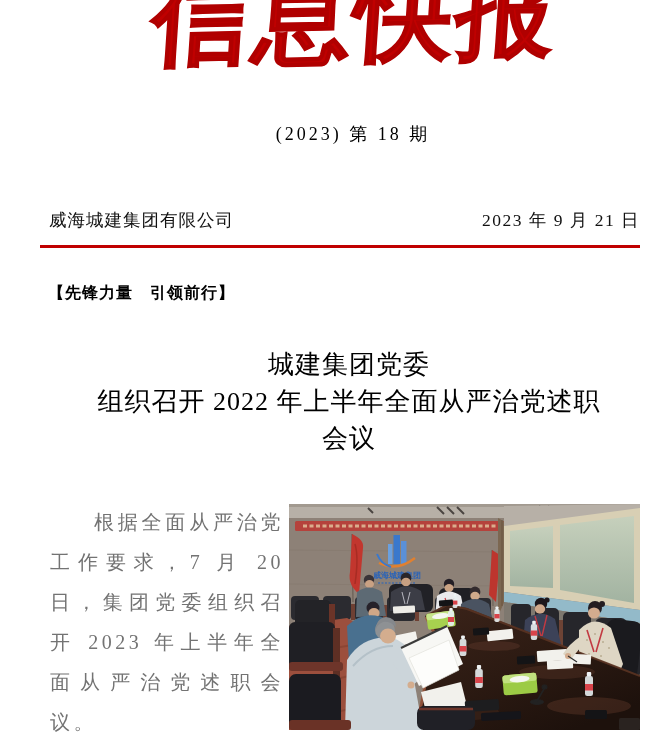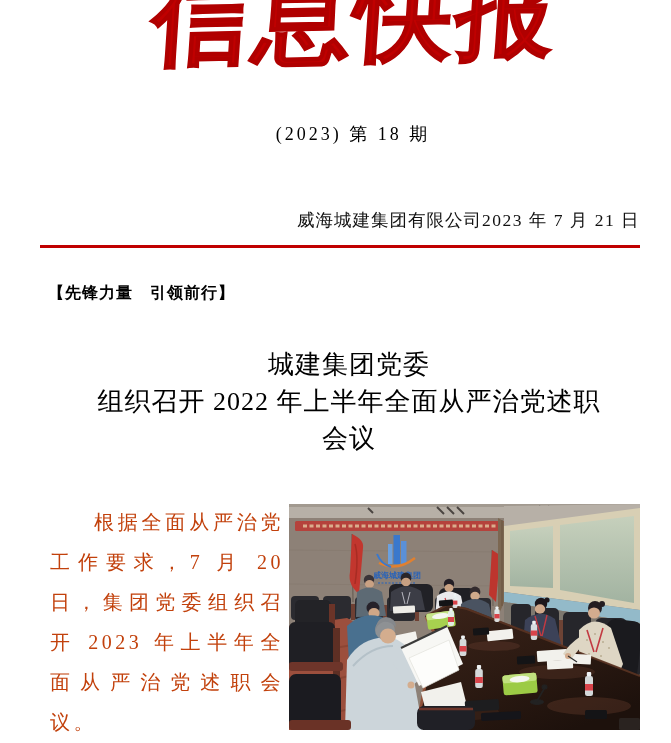--- a/index.html
+++ b/index.html
@@ -22,21 +22,21 @@
     -webkit-text-stroke: 1.5px #b00000;
     white-space: nowrap;
   }
   .issue {
     position: absolute; left: 40px; top: 122px; width: 600px;
     padding-left: 26px; box-sizing: border-box;
     text-align: center; font-size: 18px; letter-spacing: 3px; color: #000000;
   }
   .publine {
     position: absolute; left: 49px; top: 208px; width: 591px;
-    display: flex; justify-content: flex-end; align-items: baseline;
+    display: flex; justify-content: space-between; align-items: baseline;
     font-size: 17.5px; color: #111;
   }
   .publine .company { letter-spacing: 1px; }
   .publine .pubdate { letter-spacing: 1.5px; }
   .rule {
     position: absolute; left: 40px; top: 245px; width: 600px; height: 3px;
     background: #c00000;
   }
   .section-head {
     position: absolute; left: 48px; top: 283px;
@@ -45,42 +45,42 @@
   }
   .article-title {
     position: absolute; left: 40px; top: 346px; width: 600px;
     padding-left: 18px; box-sizing: border-box;
     text-align: center; font-weight: 400; font-size: 26px;
     line-height: 37px; color: #000; letter-spacing: 1px;
   }
   .article-body {
     position: absolute; left: 50px; top: 502px; width: 234px; margin: 0;
     font-size: 20px; line-height: 40px; letter-spacing: 3.5px;
-    text-align: justify; text-indent: 44px; color: #c2410c;
+    text-align: justify; text-indent: 44px; color: #737373;
   }
   .photo {
     position: absolute; left: 289px; top: 504px; width: 351px; height: 226px;
     margin: 0; overflow: hidden; background: #8d8177;
   }
   .photo svg { display: block; }
 </style>
 </head>
 <body>
 
 <div class="page">
 
   <div class="masthead">
     <span class="masthead-inner">信息快报</span>
   </div>
 
   <div class="issue">(2023) 第 18 期</div>
 
   <div class="publine">
     <span class="company">威海城建集团有限公司</span>
-    <span class="pubdate">2023 年 7 月 21 日</span>
+    <span class="pubdate">2023 年 9 月 21 日</span>
   </div>
 
   <div class="rule"></div>
 
   <div class="section-head">【先锋力量　引领前行】</div>
 
   <div class="article-title">
     <div>城建集团党委</div>
     <div>组织召开 2022 年上半年全面从严治党述职</div>
     <div>会议</div>

